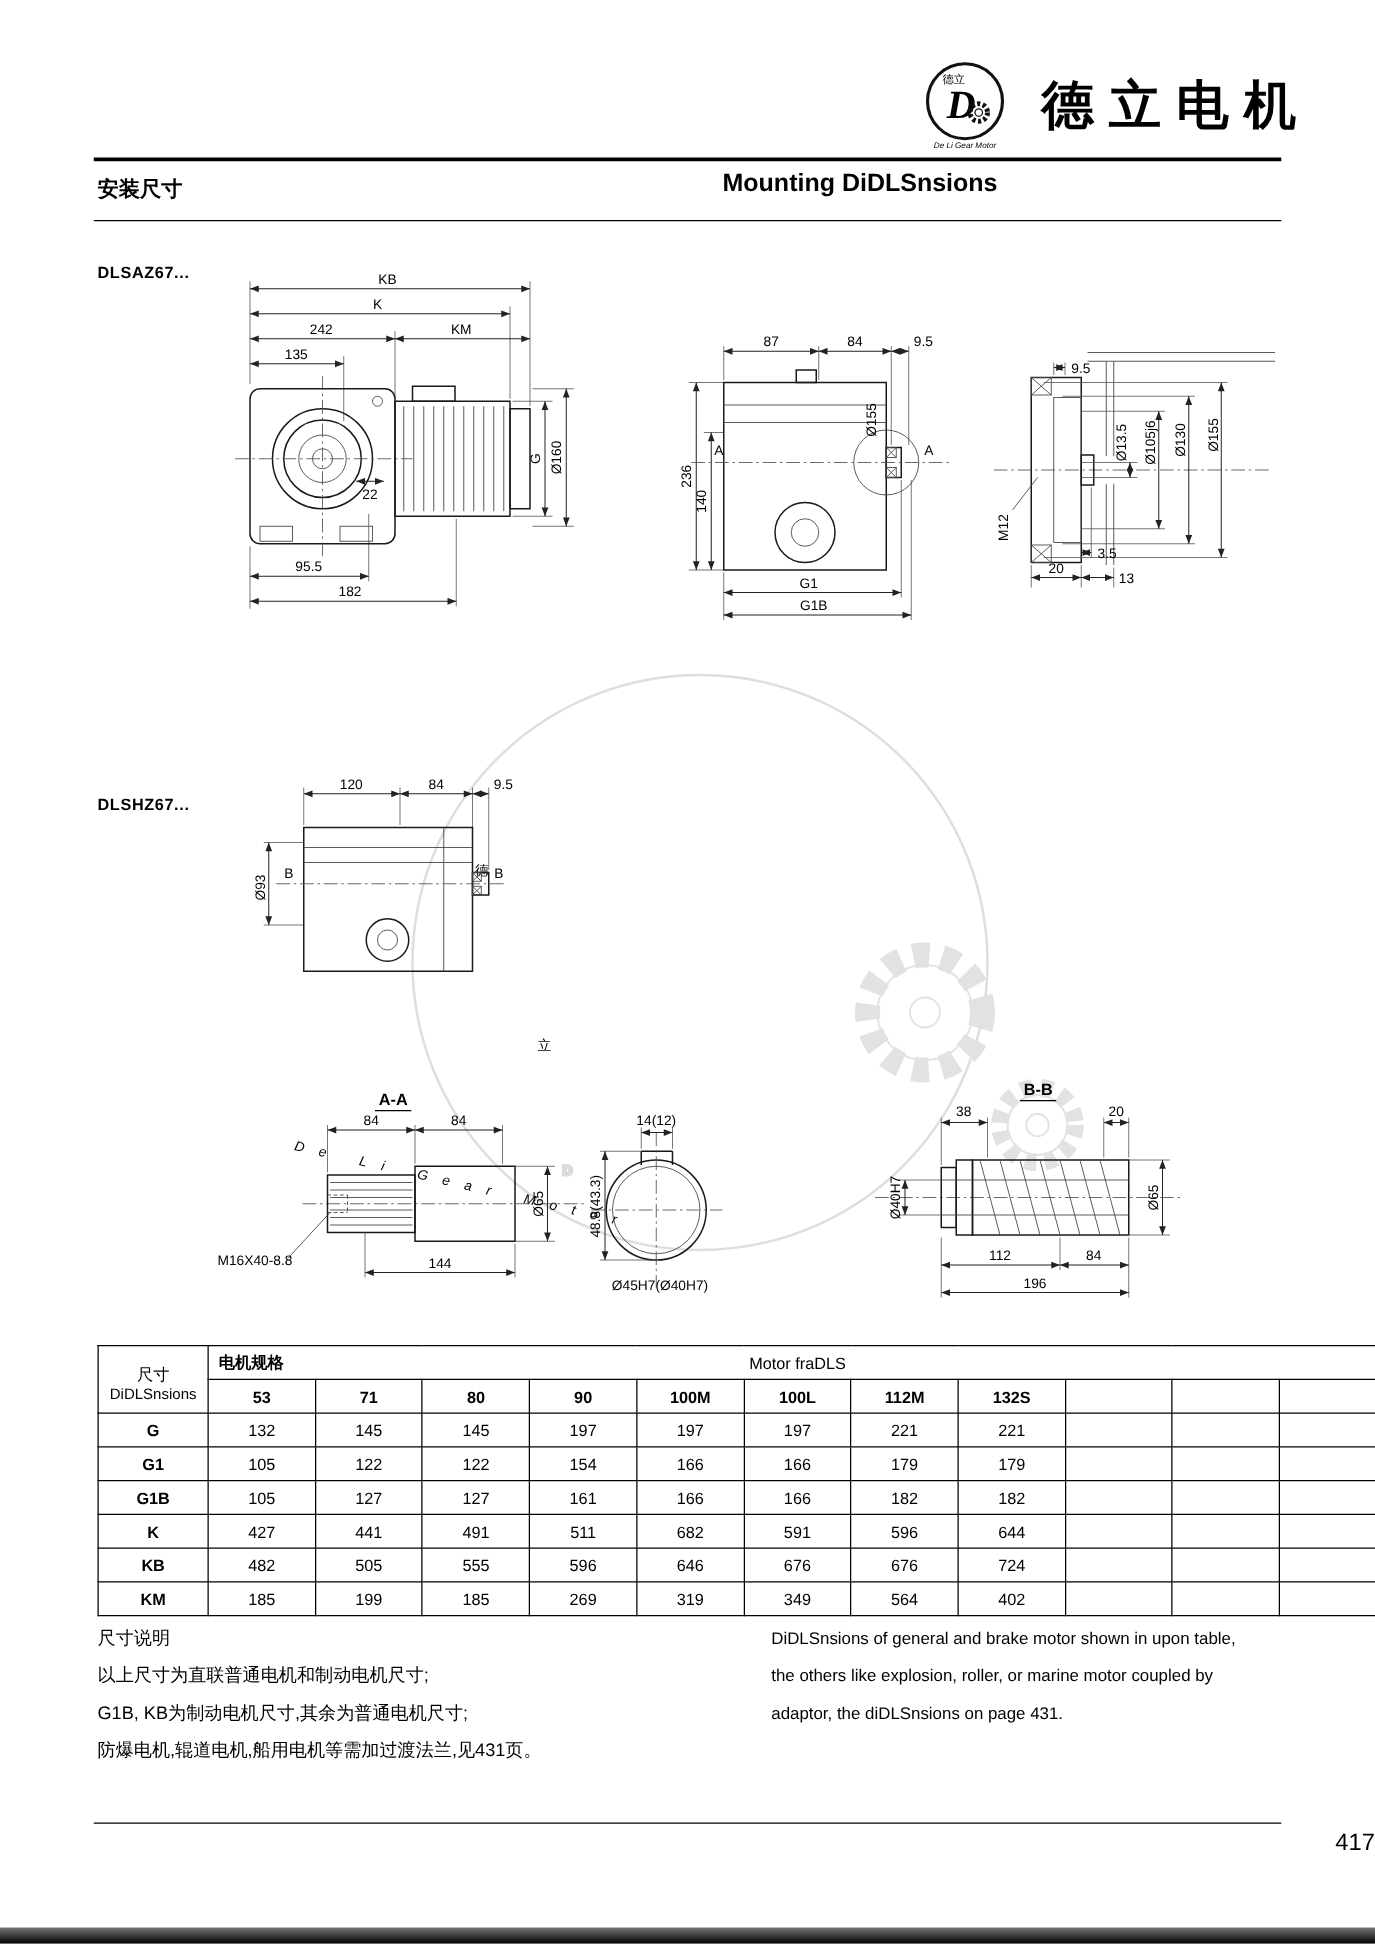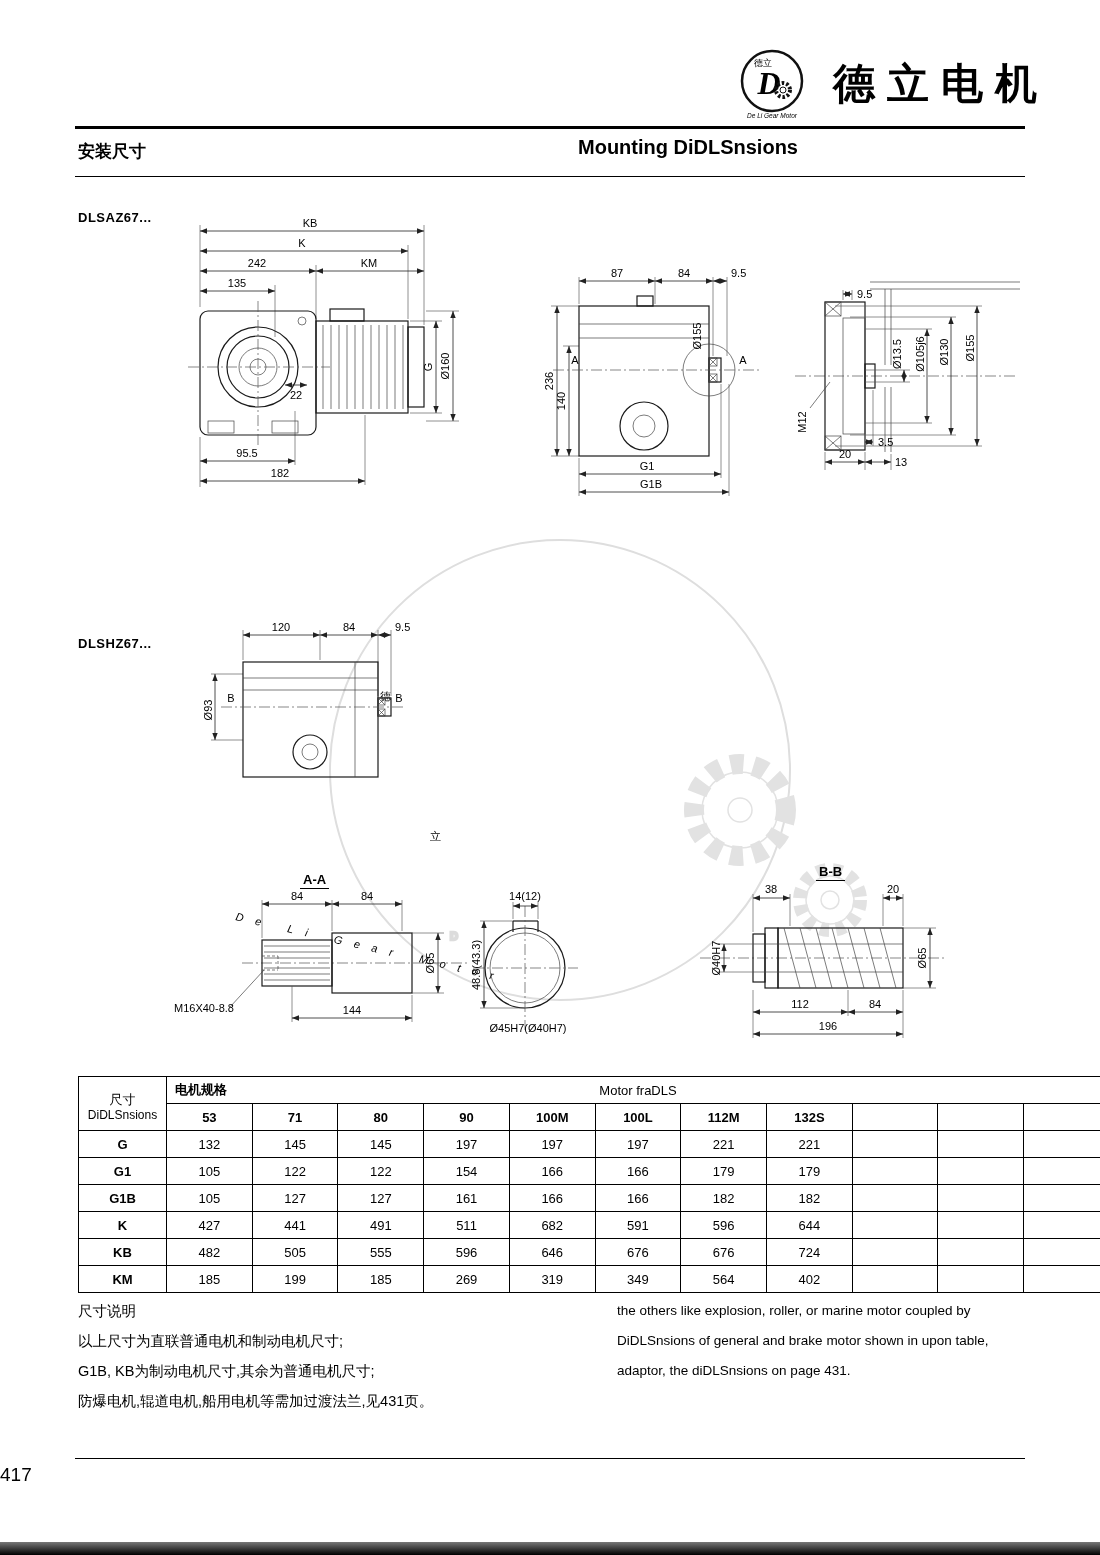--- a/index.html
+++ b/index.html
@@ -28,21 +28,21 @@
   .corner .cn{display:block;font-size:13px;line-height:17px;margin-top:6px}
   .corner .en{display:block;font-size:12px;line-height:15px}
   .group{position:relative}
   .group .gl{position:absolute;left:8px;top:50%;transform:translateY(-50%);font-weight:bold}
   .notes-cn{position:absolute;left:78px;top:1296px;width:520px;font-size:14.5px;line-height:30px}
   .notes-cn .t{display:block}
   .notes-cn .l{display:block}
   .notes-en{position:absolute;left:617px;top:1296px;width:412px;font-size:13.5px;line-height:30px}
   .notes-en .t{display:block;font-weight:bold;font-size:14px}
   .notes-en .l{display:block}
-  .pagenum{position:absolute;left:0;top:1464px;width:1100px;text-align:left;font-size:19px}
+  .pagenum{position:absolute;left:0;top:1464px;width:1100px;text-align:right;font-size:19px}
   .botbar{position:absolute;left:0;top:1542px;width:1100px;height:13px;background:linear-gradient(#777,#000)}
 </style>
 </head>
 <body>
 
 <div class="page">
 
   <svg width="0" height="0" style="position:absolute" aria-hidden="true">
     <defs>
       <marker id="arw" viewBox="0 0 8 6" markerWidth="8" markerHeight="6" refX="7.5" refY="3" orient="auto-start-reverse" markerUnits="userSpaceOnUse">
@@ -524,22 +524,22 @@
     </tbody>
   </table>
 
   <div class="notes-cn">
     <span class="t">尺寸说明</span>
     <span class="l">以上尺寸为直联普通电机和制动电机尺寸;</span>
     <span class="l">G1B, KB为制动电机尺寸,其余为普通电机尺寸;</span>
     <span class="l">防爆电机,辊道电机,船用电机等需加过渡法兰,见431页。</span>
   </div>
   <div class="notes-en">
+    <span class="l">DiDLSnsions of general and brake motor shown in upon table,</span>
     <span class="l">the others like explosion, roller, or marine motor coupled by</span>
-    <span class="l">DiDLSnsions of general and brake motor shown in upon table,</span>
     <span class="l">adaptor, the diDLSnsions on page 431.</span>
   </div>
 
   <div class="hr1" style="top:1458px"></div>
   <div class="pagenum">417</div>
   <div class="botbar"></div>
 
 </div>
 
 </body></html>

